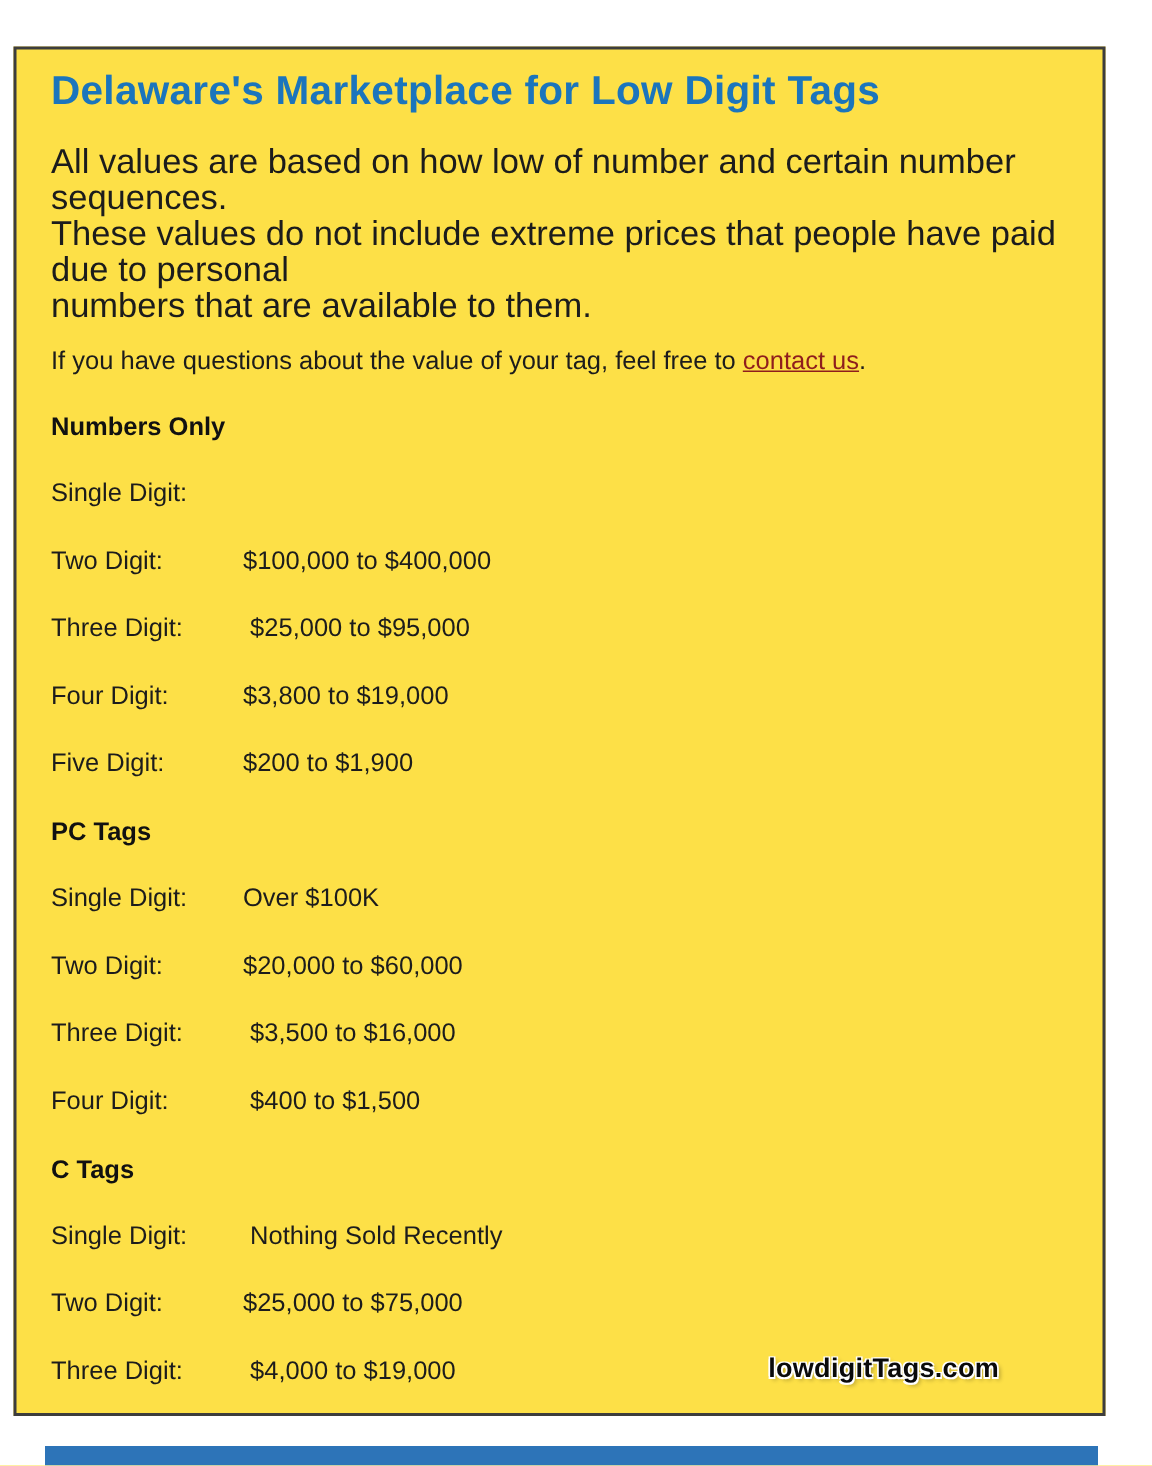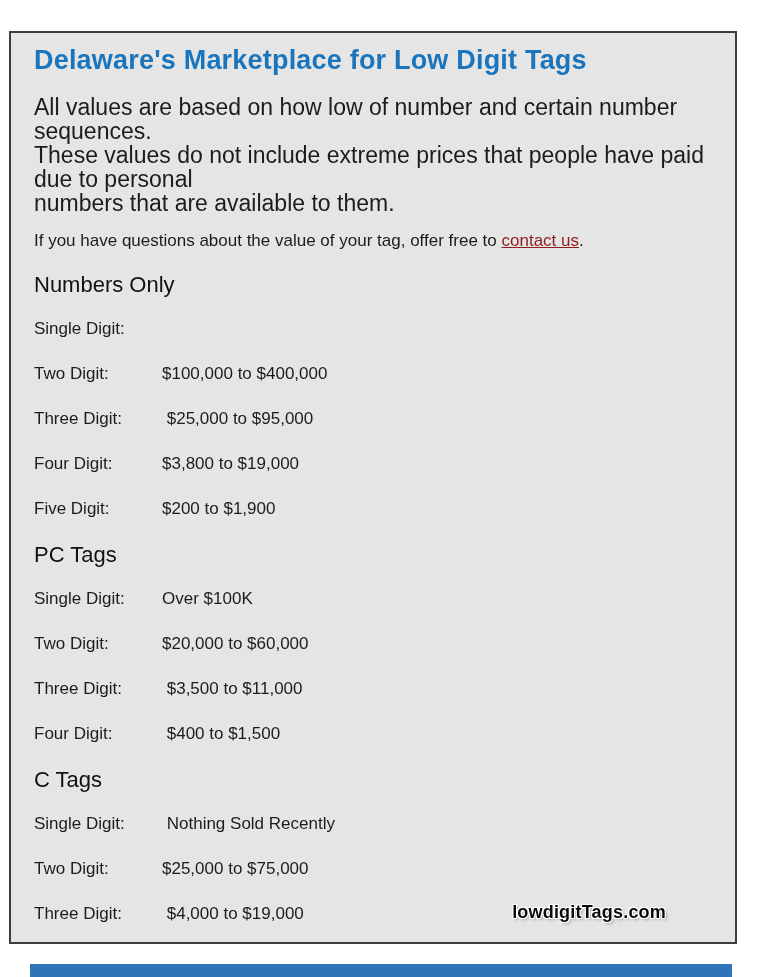--- a/index.html
+++ b/index.html
@@ -17,21 +17,21 @@
     font-family:"Liberation Sans", sans-serif;
     color:var(--text-color);
     position:relative;
     overflow:hidden;
   }
   .content-box{
     position:absolute;
     left:9px;top:31px;
     width:728px;height:913px;
     border:2px solid var(--border-color);
-    background:#e5e5e5;
+    background:#fde047;
     padding:12px 26px 0 23px;
     overflow:hidden;
   }
   h1.page-title{
     margin:0;
     font-size:27px;
     line-height:30px;
     font-weight:bold;
     color:var(--title-color);
     letter-spacing:0.2px;
@@ -46,23 +46,23 @@
     font-size:17px;
     line-height:24px;
   }
   p.contact-line a{
     color:var(--link-color);
     text-decoration:underline;
     cursor:pointer;
   }
   h2.section-heading{
     margin:22px 0 25px 0;
-    font-size:22px;
+    font-size:17px;
     line-height:20px;
-    font-weight:normal;
+    font-weight:bold;
     color:#111;
   }
   .section.spaced h2.section-heading{
   }
   .row{
     display:flex;
     font-size:17px;
     line-height:17px;
     margin:0 0 28px 0;
     white-space:pre;
@@ -107,21 +107,21 @@
 <body>
 
 <div class="content-box">
 
   <h1 class="page-title">Delaware's Marketplace for Low Digit Tags</h1>
 
   <p class="intro"><span>All values are based on how low of number and certain number sequences.</span><br>
   <span>These values do not include extreme prices that people have paid due to personal</span><br>
   <span>numbers that are available to them.</span></p>
 
-  <p class="contact-line"><span>If you have questions about the value of your tag, offer free to </span><a href="#">contact us</a><span>.</span></p>
+  <p class="contact-line"><span>If you have questions about the value of your tag, feel free to </span><a href="#">contact us</a><span>.</span></p>
 
   <div class="section">
     <h2 class="section-heading">Numbers Only</h2>
     <div class="row inline">
       <span class="lbl">Single Digit:</span>
     </div>
     <div class="row">
       <span class="lbl">Two Digit:</span><span class="val">$100,000 to $400,000</span>
     </div>
     <div class="row">
@@ -137,21 +137,21 @@
 
   <div class="section spaced">
     <h2 class="section-heading">PC Tags</h2>
     <div class="row">
       <span class="lbl">Single Digit:</span><span class="val">Over $100K</span>
     </div>
     <div class="row">
       <span class="lbl">Two Digit:</span><span class="val">$20,000 to $60,000</span>
     </div>
     <div class="row">
-      <span class="lbl">Three Digit:</span><span class="val"> $3,500 to $11,000</span>
+      <span class="lbl">Three Digit:</span><span class="val"> $3,500 to $16,000</span>
     </div>
     <div class="row">
       <span class="lbl">Four Digit:</span><span class="val"> $400 to $1,500</span>
     </div>
   </div>
 
   <div class="section spaced">
     <h2 class="section-heading">C Tags</h2>
     <div class="row">
       <span class="lbl">Single Digit:</span><span class="val"> Nothing Sold Recently</span>

